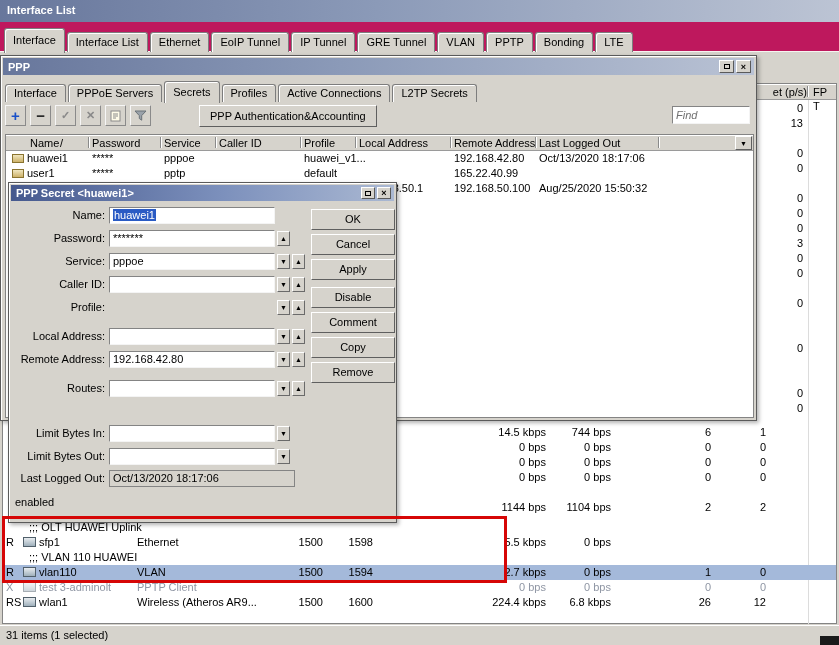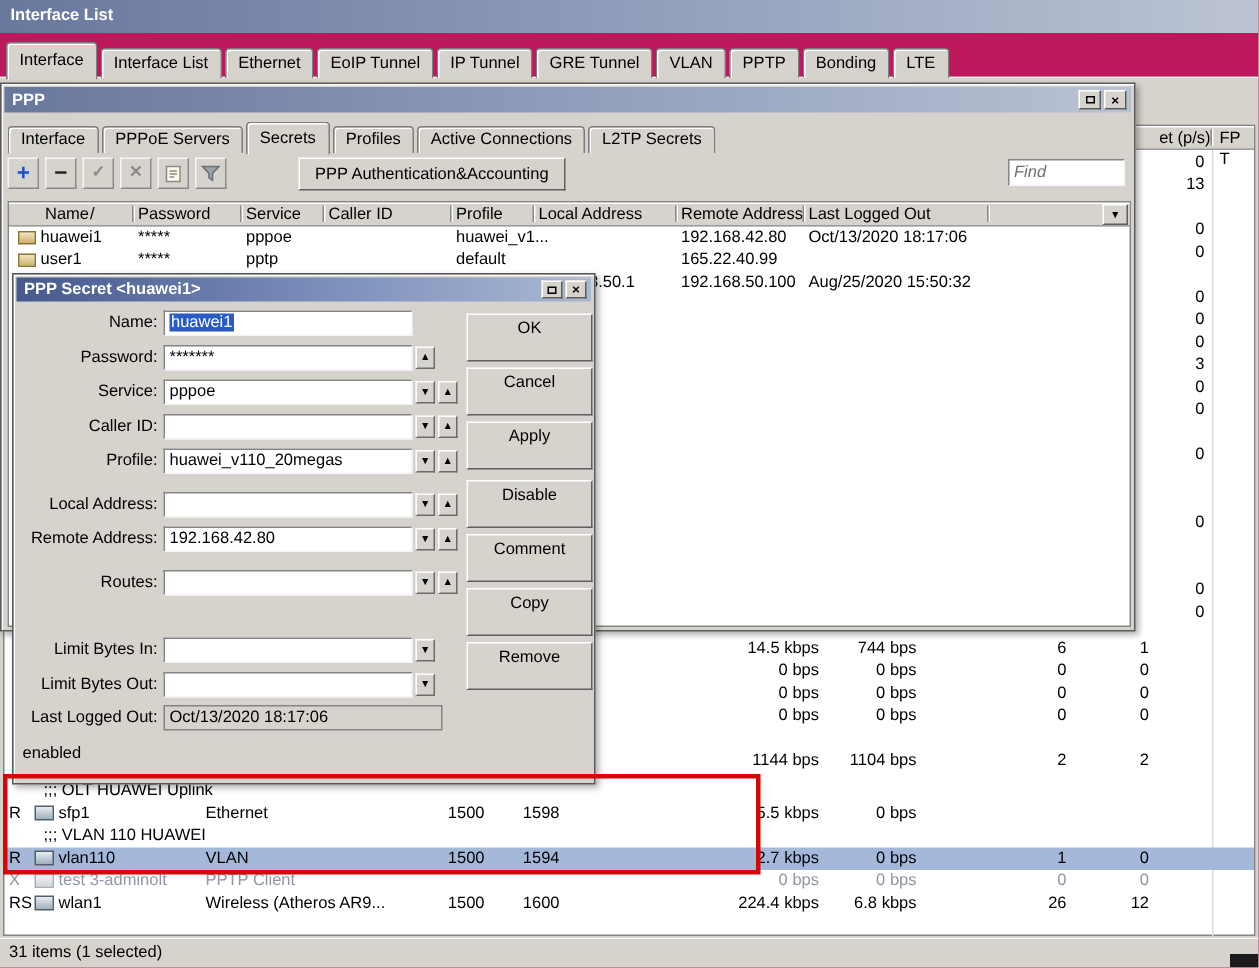--- a/index.html
+++ b/index.html
@@ -98,21 +98,21 @@
   .fld{position:absolute;left:4px;height:17px;width:382px}
   .flabel{position:absolute;left:0;width:92px;text-align:right;line-height:17px;white-space:nowrap}
   .finput{position:absolute;left:96px;width:166px;height:17px;background:#fff;border:1px solid;
     border-color:#848484 #f4f4f4 #f4f4f4 #848484;line-height:15px;padding-left:3px;white-space:nowrap;overflow:hidden}
   .fbox{position:absolute;left:96px;width:186px;height:17px;border:1px solid #848484;line-height:15px;padding-left:3px}
   .arr{position:absolute;top:1px;width:13px;height:15px;background:#d6d3cc;border:1px solid;
     border-color:#fff #6a6a6a #6a6a6a #fff;font-size:7px;display:flex;align-items:center;justify-content:center}
   .a1{left:264px}.a2{left:279px}
   .selbg{background:#2a5bc4;color:#fff;padding:0 1px}
   #dlg-buttons{position:absolute;left:302px;top:26px;width:84px}
-  .dlgbtn{width:84px;height:32px;margin-bottom:4px;text-align:center;line-height:19px}
+  .dlgbtn{width:84px;height:21px;margin-bottom:4px;text-align:center;line-height:19px}
   .btn-gap{margin-top:7px}
   #dlg-status{position:absolute;left:6px;top:313px}
 
   
   #red-box{position:absolute;left:2px;top:516px;width:505px;height:67px;border:3px solid #d60606;z-index:40}
   #corner{position:absolute;left:820px;top:636px;width:19px;height:9px;background:#1a1a1a;z-index:50}
 </style>
 </head>
 <body>
 
@@ -410,21 +410,20 @@
       <span class="arr a2">▲</span>
     </div>
     <div class="fld" style="top:93px">
       <span class="flabel">Caller ID:</span>
       <span class="finput"></span>
       <span class="arr a1">▼</span>
       <span class="arr a2">▲</span>
     </div>
     <div class="fld" style="top:116px">
       <span class="flabel">Profile:</span>
-      <span class="finput">huawei_v110_20megas</span>
       <span class="arr a1">▼</span>
       <span class="arr a2">▲</span>
     </div>
     <div class="fld" style="top:145px">
       <span class="flabel">Local Address:</span>
       <span class="finput"></span>
       <span class="arr a1">▼</span>
       <span class="arr a2">▲</span>
     </div>
     <div class="fld" style="top:168px">

